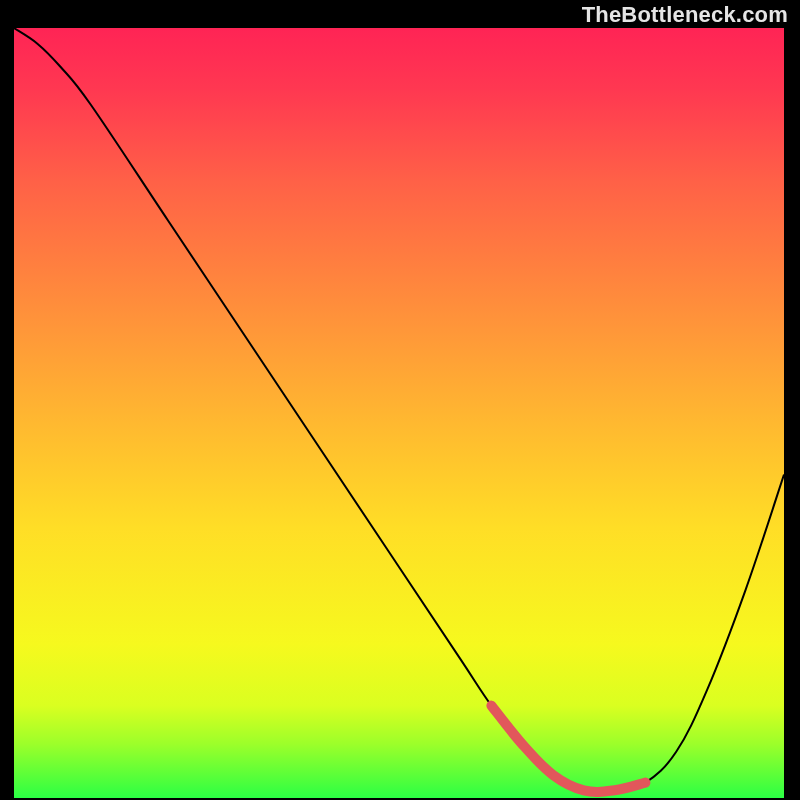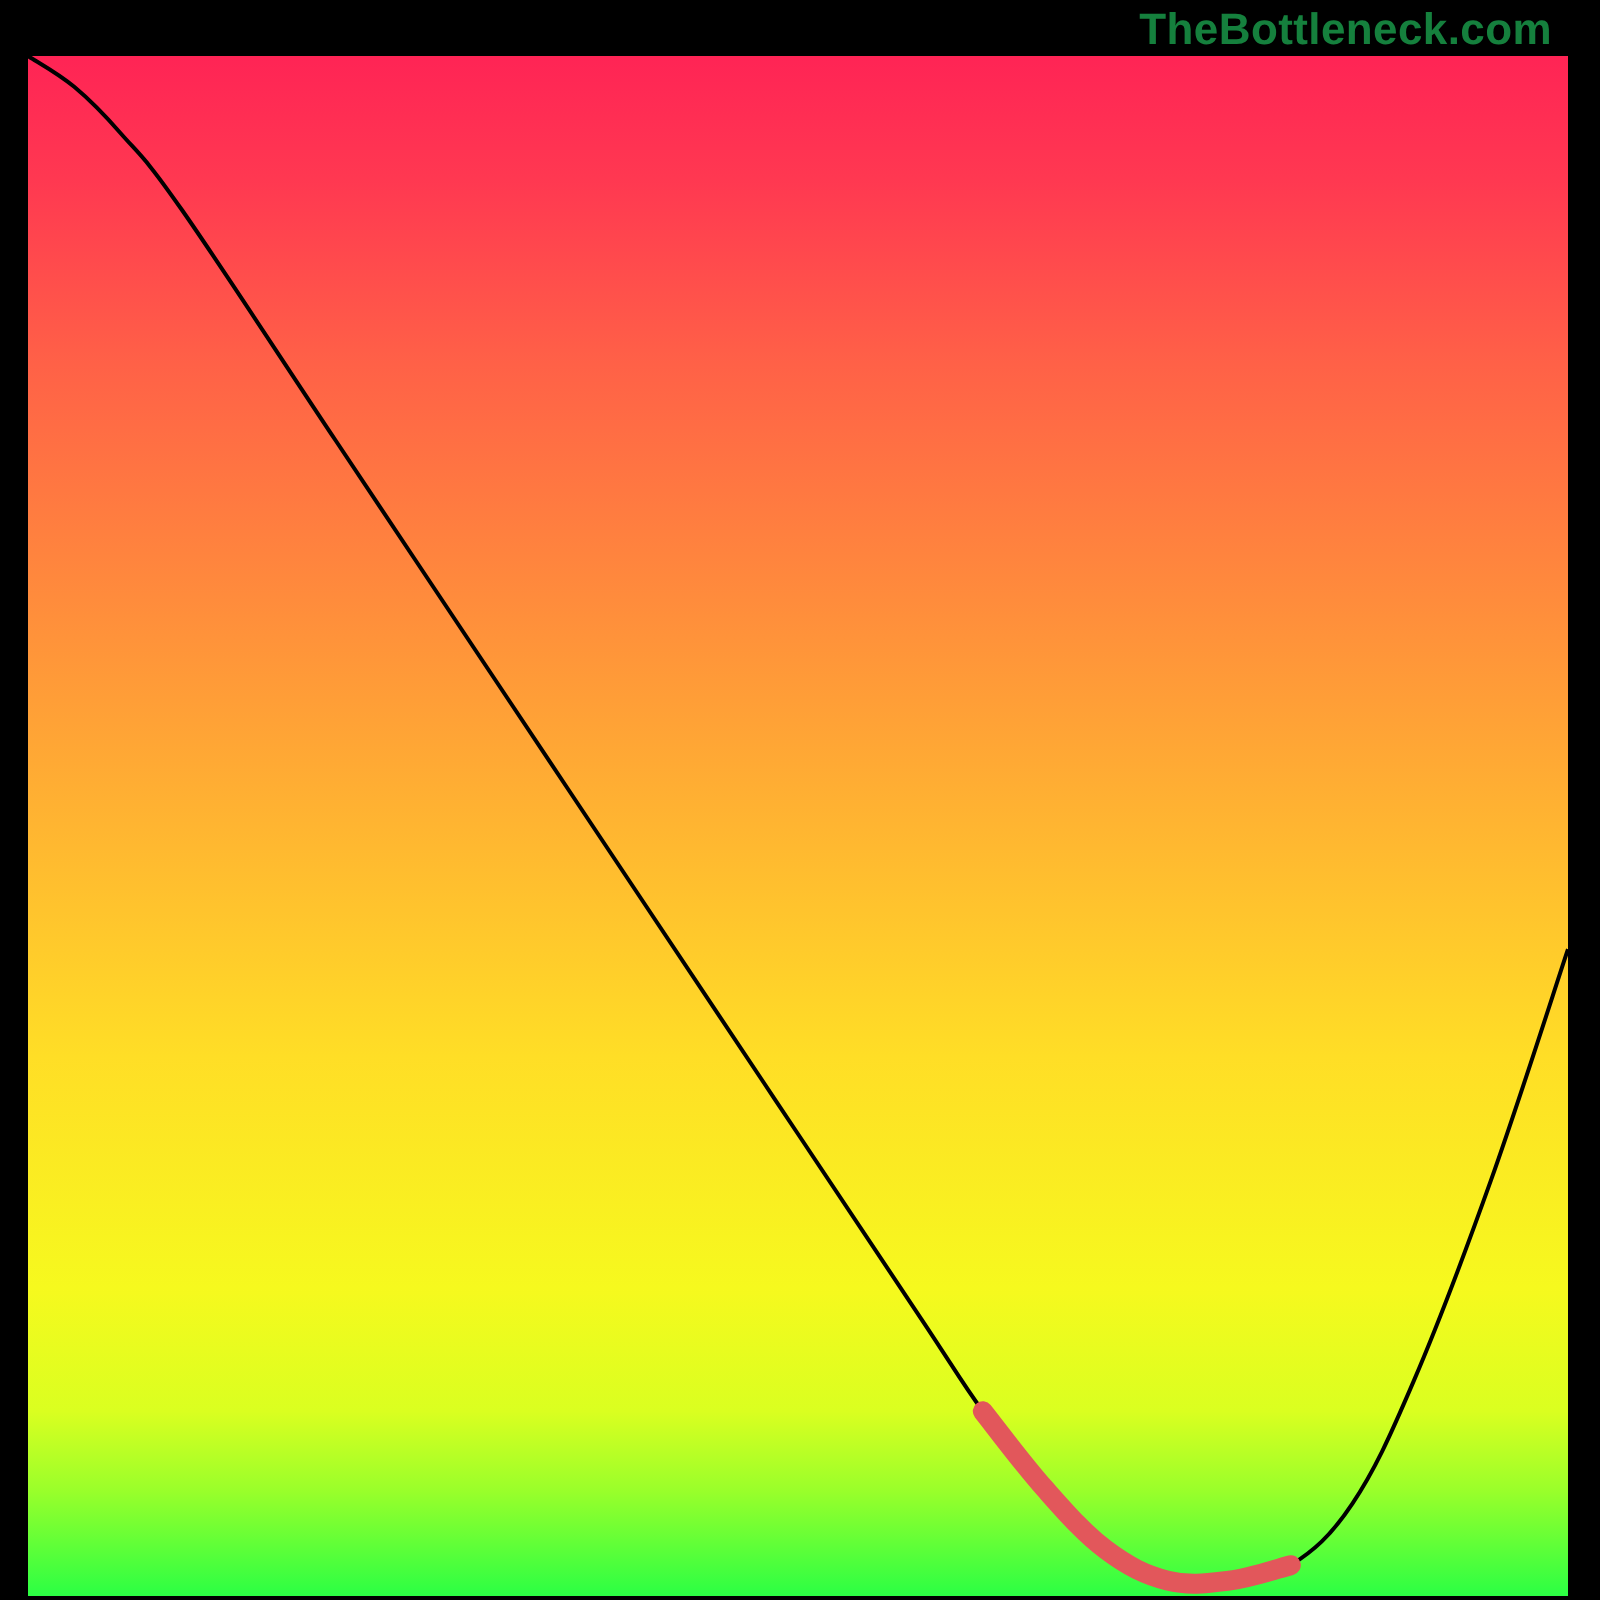--- a/index.html
+++ b/index.html
@@ -11,25 +11,25 @@
   }
   .container {
     position: relative;
     width: 800px;
     height: 800px;
     background: #000000;
   }
   .watermark {
     position: absolute;
     top: 2px;
-    right: 24px;
+    right: 12px;
     font-family: Arial, Helvetica, sans-serif;
     font-size: 22px;
     font-weight: bold;
-    color: #15803d;
+    color: #e5e5e5;
     letter-spacing: 0.2px;
     z-index: 10;
   }
   svg.plot {
     position: absolute;
     left: 14px;
     top: 28px;
     display: block;
   }
 </style>

